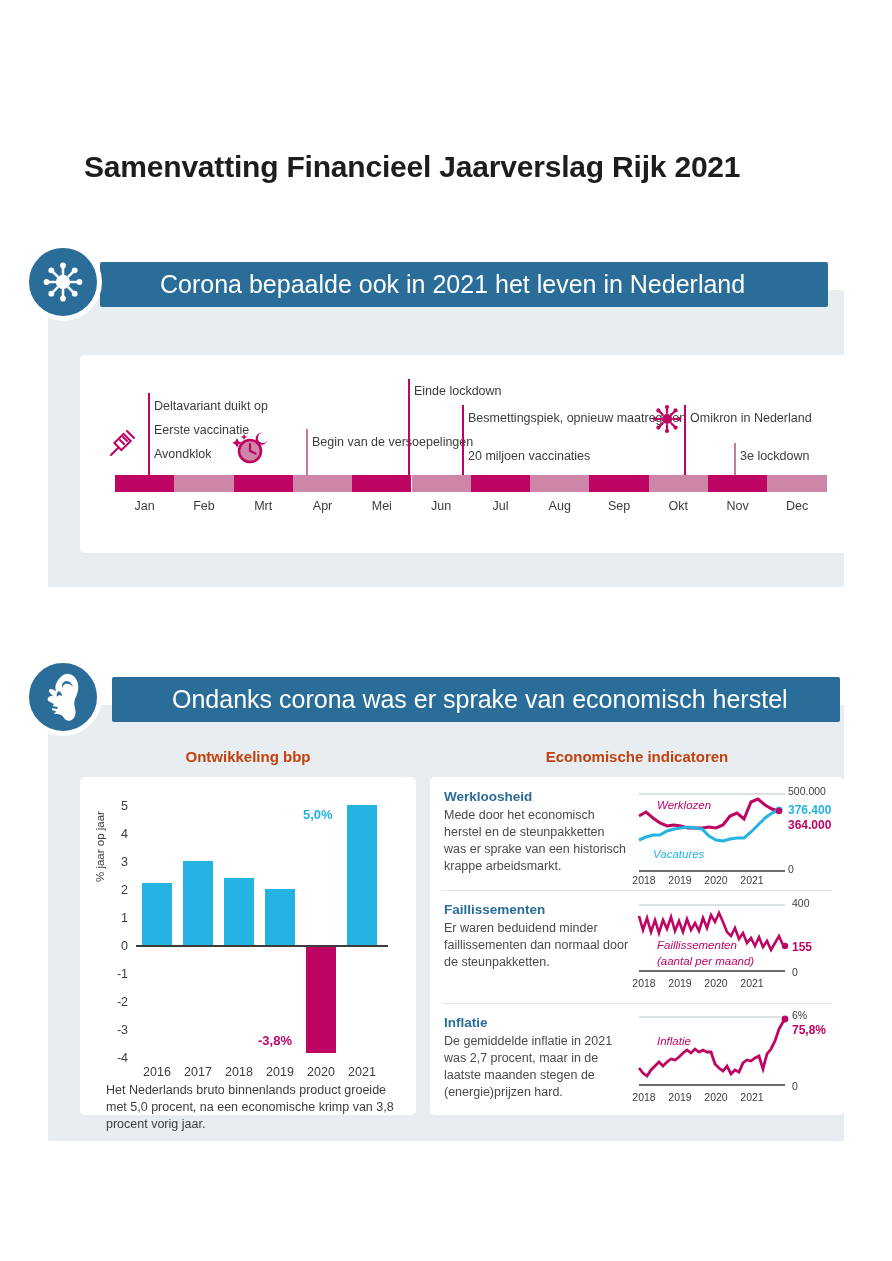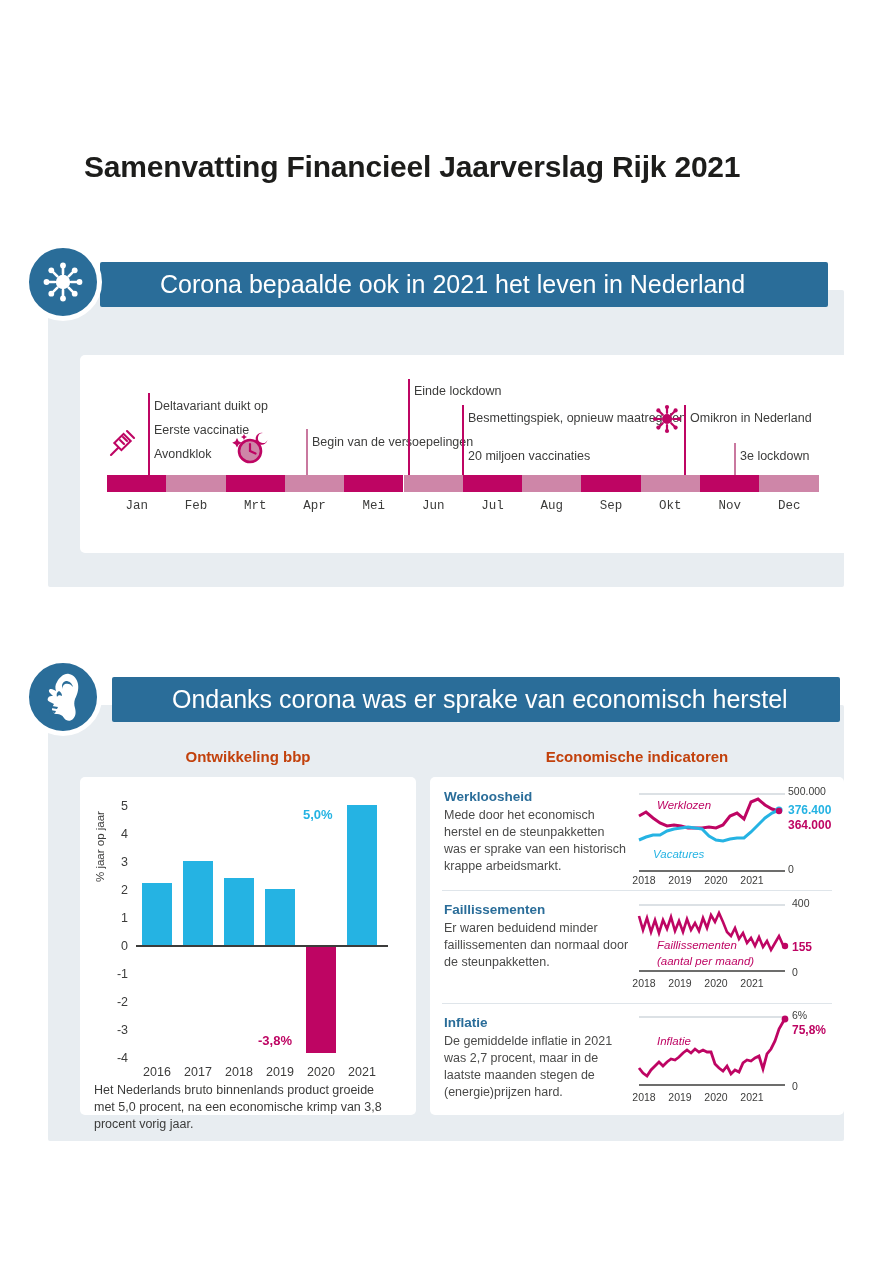--- a/index.html
+++ b/index.html
@@ -129,20 +129,21 @@
     position: absolute;
     font-size: 13px;
     font-weight: bold;
     white-space: nowrap;
   }
   .bar-note {
     position: absolute;
     font-size: 12.5px;
     color: #3c3c3b;
     line-height: 17px;
+    margin-left: 12px;
   }
 
   
   .ind-row { position: absolute; }
   .ind-divider {
     position: absolute;
     height: 1px;
     background: #dfe5ea;
   }
   .ind-title {
@@ -292,21 +293,21 @@
     <div class="tl-label" style="left:610px; top:55px;">Omikron in Nederland</div>
     <div class="tl-label" style="left:660px; top:93px;">3e lockdown</div>
 
     <div class="tl-tick dark" style="left:68px;  top:38px;  height:82px;"></div>
     <div class="tl-tick" style="left:226px; top:74px;  height:46px;"></div>
     <div class="tl-tick dark" style="left:328px; top:24px;  height:96px;"></div>
     <div class="tl-tick dark" style="left:382px; top:50px;  height:70px;"></div>
     <div class="tl-tick dark" style="left:604px; top:50px;  height:70px;"></div>
     <div class="tl-tick" style="left:654px; top:88px;  height:32px;"></div>
 
-    <div style="position:absolute; left:27px; top:120px; width:712px; height:45px;font-family:Liberation Mono, monospace;">
+    <div style="position:absolute; left:35px; top:120px; width:712px; height:45px;">
       <div class="tl-seg" style="left:0px;     width:59.3px; background:#be0563;"></div>
       <div class="tl-seg" style="left:59.3px;  width:59.3px; background:#ce86a8;"></div>
       <div class="tl-seg" style="left:118.6px; width:59.3px; background:#be0563;"></div>
       <div class="tl-seg" style="left:177.9px; width:59.3px; background:#ce86a8;"></div>
       <div class="tl-seg" style="left:237.2px; width:59.3px; background:#be0563;"></div>
       <div class="tl-seg" style="left:296.5px; width:59.3px; background:#ce86a8;"></div>
       <div class="tl-seg" style="left:355.8px; width:59.3px; background:#be0563;"></div>
       <div class="tl-seg" style="left:415.1px; width:59.3px; background:#ce86a8;"></div>
       <div class="tl-seg" style="left:474.4px; width:59.3px; background:#be0563;"></div>
       <div class="tl-seg" style="left:533.7px; width:59.3px; background:#ce86a8;"></div>

